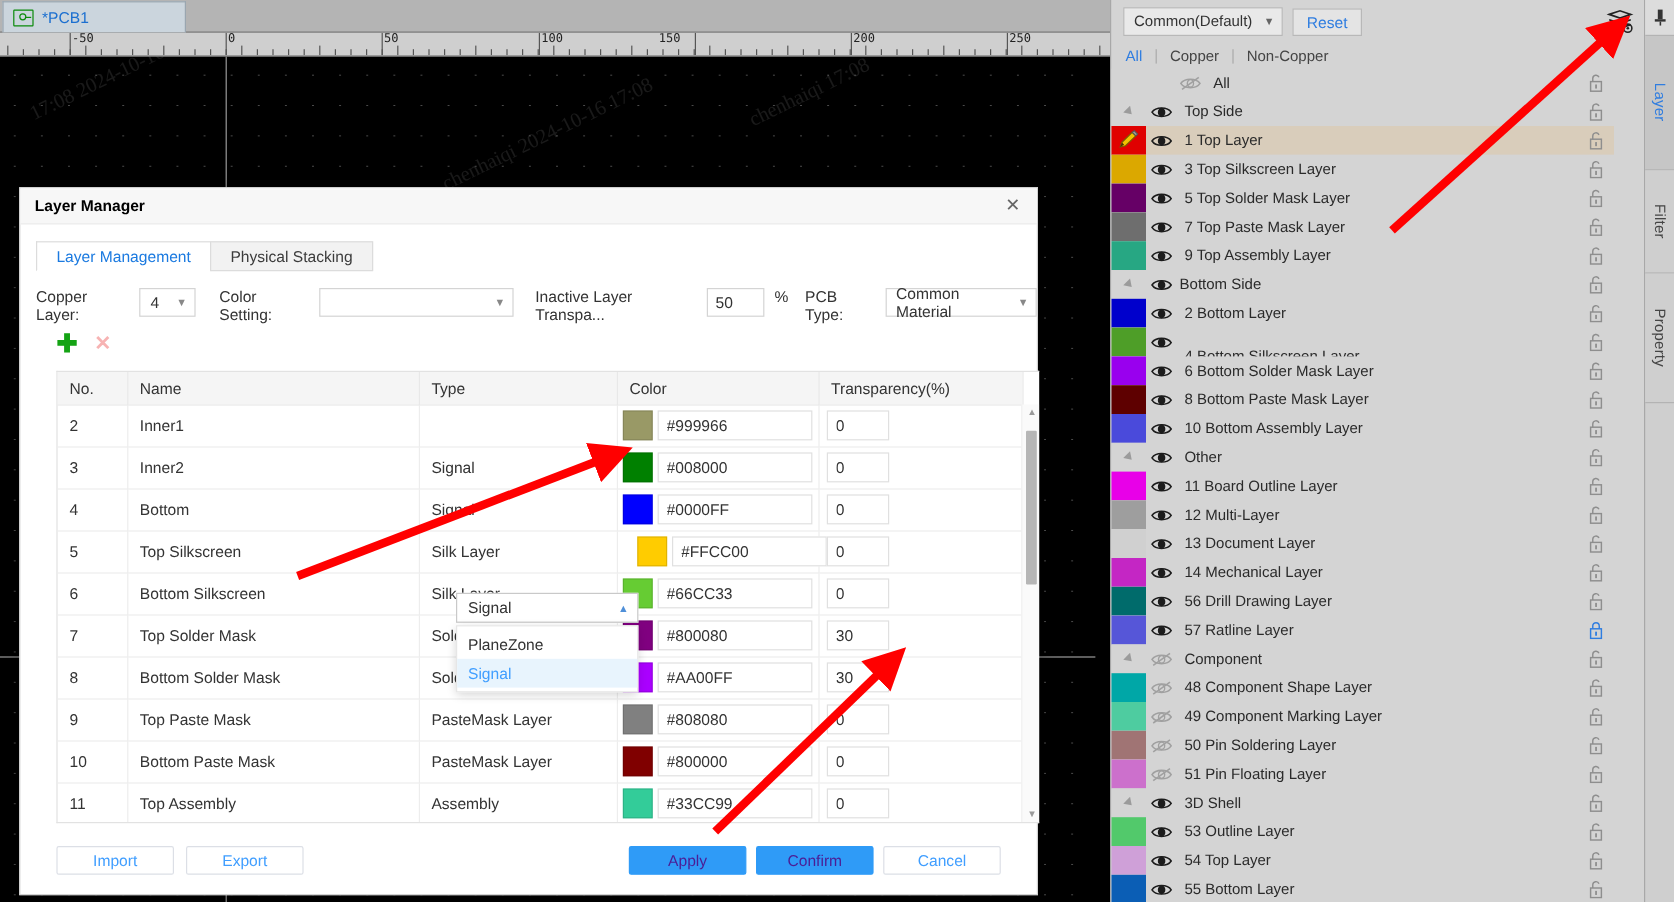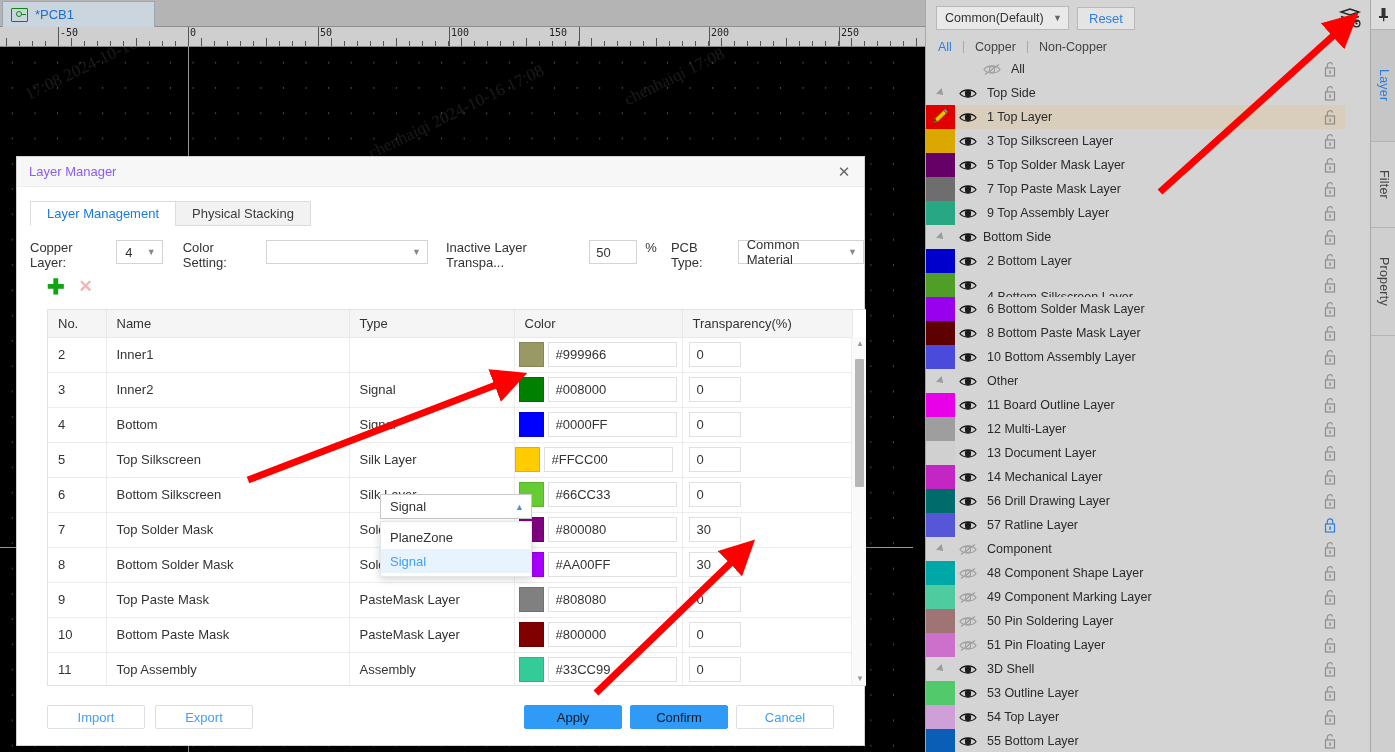--- a/index.html
+++ b/index.html
@@ -75,21 +75,21 @@
   
   #dialog {
     position: absolute; left: 16px; top: 156px; width: 849px; height: 590px;
     background: #fff; border: 1px solid #d2d2d2;
     box-shadow: 0 3px 14px rgba(0,0,0,0.30);
   }
   #dlg-title {
     height: 30px; background: #f7f7f7; border-bottom: 1px solid #ececec;
     display: flex; align-items: center; padding: 0 10px 0 12px;
   }
-  #dlg-title .t { font-size: 13px; color: #8b5cf6; flex: 1; }
+  #dlg-title .t { font-size: 13px; color: #000000; flex: 1; font-weight: bold; }
   #dlg-close {
     width: 20px; height: 20px; display: flex; align-items: center; justify-content: center;
     color: #666; font-size: 15px; cursor: pointer; line-height: 1;
   }
 
   
   #dlg-tabs { display: flex; margin: 14px 0 0 13px; height: 25px; }
   .dtab {
     height: 25px; padding: 0 16px; display: flex; align-items: center;
     font-size: 13px; border: 1px solid #dcdcdc; background: #f2f2f2; color: #3c3c3c;
@@ -183,21 +183,21 @@
   #dlg-foot {
     position: absolute; left: 0; right: 0; bottom: 0; height: 56px;
     display: flex; align-items: center; padding: 0 30px;
   }
   .btn {
     height: 24px; min-width: 98px; border: 1px solid #dcdfe6; background: #fff;
     color: #409eff; font-size: 13px; border-radius: 2px; cursor: pointer;
     display: flex; align-items: center; justify-content: center;
     font-family: "Liberation Sans", sans-serif;
   }
-  .btn.primary { background: #2f9bf7; border-color: #2f9bf7; color: #0f172a; }
+  .btn.primary { background: #2f9bf7; border-color: #2f9bf7; color: #4c1d95; }
   .btn.plain { color: #409eff; }
   #foot-left { display: flex; gap: 10px; }
   #foot-right { margin-left: auto; display: flex; gap: 8px; }
 
   
   #rpanel {
     position: absolute; left: 925px; top: 0; width: 445px; height: 752px;
     background: #d4d4d4; border-left: 1px solid #a8a8a8; overflow: hidden;
   }
   #rp-top {
@@ -527,21 +527,21 @@
                   <div class="swatch" style="background: rgb(0, 0, 255);"></div>
                   <input class="colorin" value="#0000FF" style="">
                 </div>
               </td>
               <td style="padding-left: 6px;"><input class="trin" value="0" style=""></td>
             </tr>
             <tr>
               <td>5</td>
               <td>Top Silkscreen</td>
               <td>Silk Layer</td>
-              <td style="padding-left: 0;">
+              <td style="padding-left: 16px;">
                 <div class="colorcell">
                   <div class="swatch" style="background: rgb(255, 204, 0);"></div>
                   <input class="colorin" value="#FFCC00" style="">
                 </div>
               </td>
               <td style="padding-left: 6px;"><input class="trin" value="0" style=""></td>
             </tr>
             <tr>
               <td>6</td>
               <td>Bottom Silkscreen</td>

